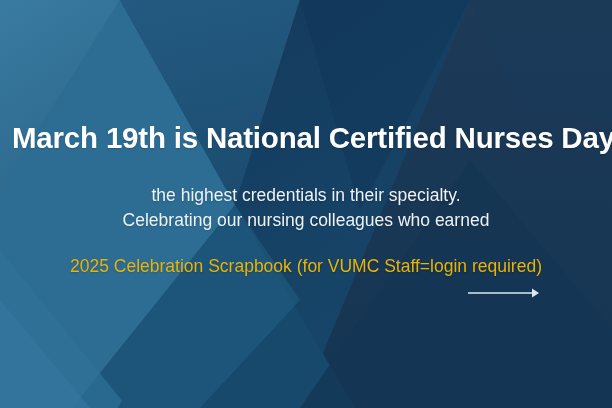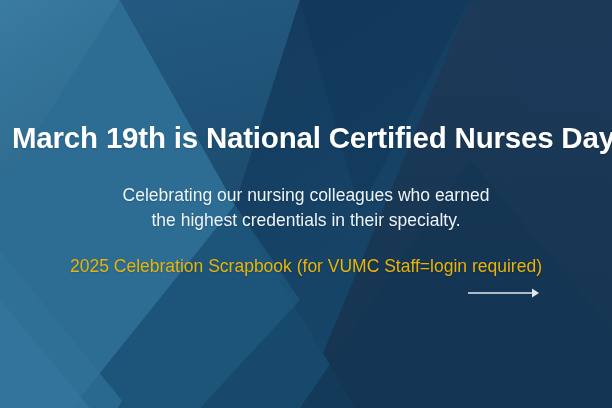--- a/index.html
+++ b/index.html
@@ -128,22 +128,22 @@
     <polygon points="0,300 90,408 0,408" fill="#36769d" opacity="0.75"></polygon>
 
     <polygon points="300,408 470,160 612,330 612,408" fill="#143553" opacity="0.75"></polygon>
   </svg>
 
   <div class="content">
 
     <h1 id="headline">March 19th is National Certified Nurses Day</h1>
 
     <div id="subtitle">
+      <span class="line">the highest credentials in their specialty.</span>
       <span class="line">Celebrating our nursing colleagues who earned</span>
-      <span class="line">the highest credentials in their specialty.</span>
     </div>
 
     <a id="link-line" href="#">2025 Celebration Scrapbook (for VUMC Staff=login required)</a>
 
     <div id="arrow-wrap">
       <svg id="arrow-icon" viewBox="0 0 74 18">
         <line x1="2" y1="9" x2="66" y2="9" stroke="#dfe8ef" stroke-width="1.6"></line>
         <polygon points="66,4.5 73,9 66,13.5" fill="#dfe8ef"></polygon>
       </svg>
     </div>

